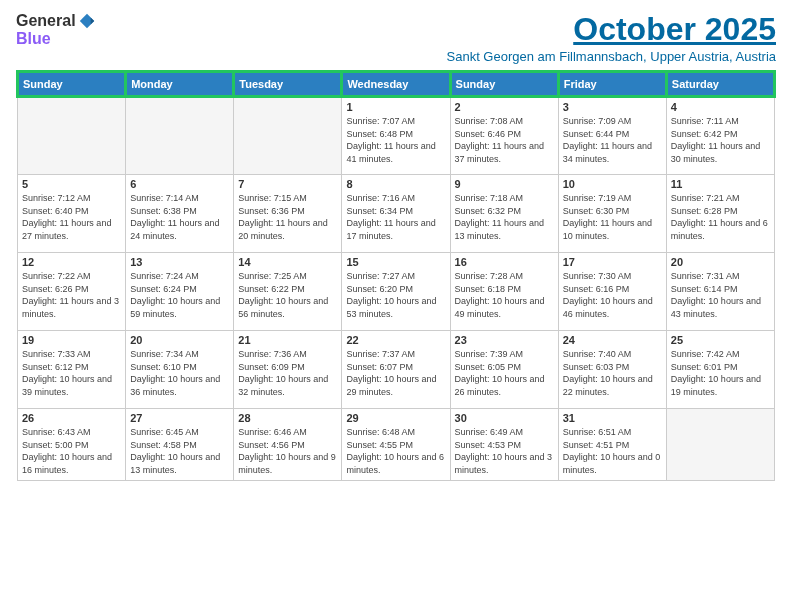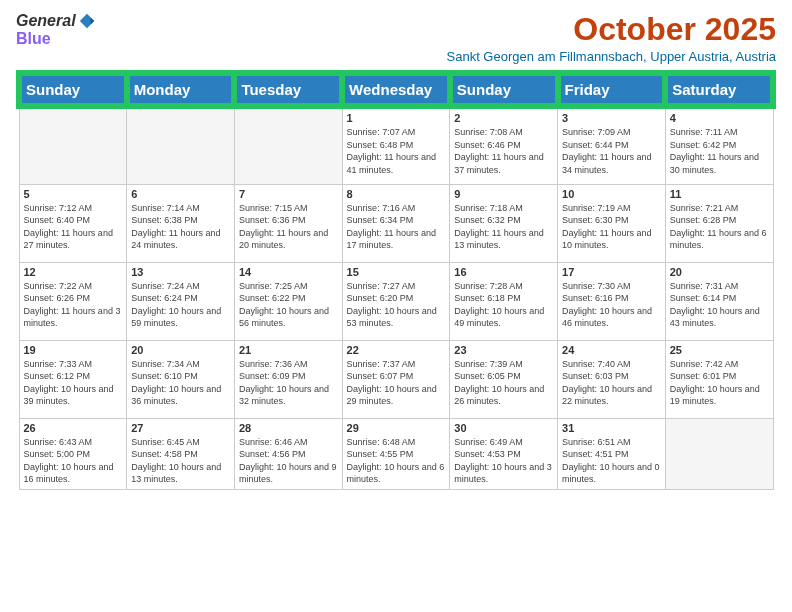--- a/index.html
+++ b/index.html
@@ -23,21 +23,20 @@
       margin-bottom: 4px;
     }
     .logo {
       display: flex;
       flex-direction: column;
       align-items: flex-start;
     }
     .logo-text {
       display: flex;
       align-items: flex-end;
-      font-style: italic;
     }
     .logo-general {
       font-size: 16px;
       font-weight: bold;
       color: #333;
     }
     .logo-blue {
       font-size: 16px;
       font-weight: bold;
       color: #8b5cf6;
@@ -46,41 +45,42 @@
       width: 18px;
       height: 18px;
       margin-left: 2px;
     }
     .title-section {
       text-align: right;
     }
     .month-title {
       font-size: 32px;
       font-weight: bold;
-      color: #c2410c;
+      color: #0369a1;
       line-height: 1.1;
+      text-decoration: underline;
     }
     .subtitle {
       font-size: 13px;
       color: #0369a1;
       margin-top: 2px;
     }
     .calendar {
       width: 100%;
       border-collapse: collapse;
       margin-top: 6px;
     }
     .calendar th {
       background: #2b7fc1;
       color: #fff;
-      font-size: 15px;
+      font-size: 11px;
       font-weight: bold;
       padding: 5px 4px;
       text-align: left;
-      border: 6px solid #22c55e;
+      border: 3px solid #22c55e;
     }
     .calendar td {
       border: 1px solid #ccc;
       vertical-align: top;
       padding: 3px 4px;
       width: calc(100% / 7);
       height: 78px;
       font-size: 9.5px;
       color: #333;
       background: #fff;

